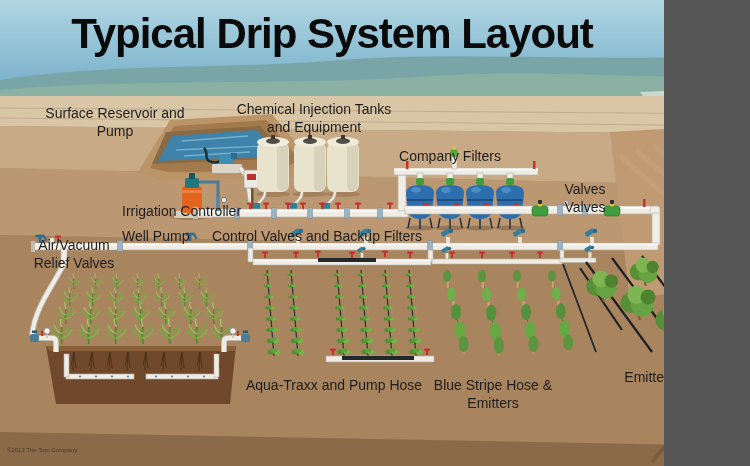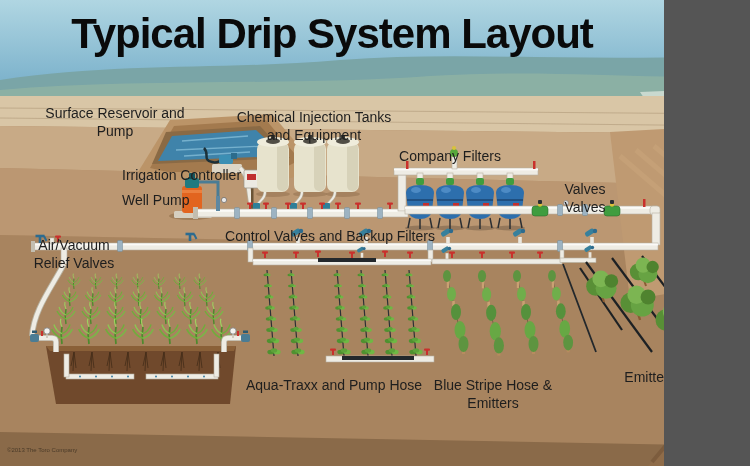--- a/index.html
+++ b/index.html
@@ -11,21 +11,21 @@
   .title {
     position:absolute; top:10px; left:0; right:0; text-align:center;
     font-size:42px; font-weight:bold; letter-spacing:-1px; color:#0a0a0a;
     font-family:"Liberation Sans", sans-serif;
   }
   .lbl {
     position:absolute; font-size:14px; line-height:1.3; color:#1e1e1e;
     text-align:center; white-space:pre-line; transform:translateX(-50%);
     font-family:"Liberation Sans", sans-serif;
   }
-  .lbl-left { transform:none; text-align:right; }
+  .lbl-left { transform:none; text-align:right;margin-top:36px; }
   .copyright {
     position:absolute; left:7px; top:447px; font-size:6px; color:#4a3a28;
     font-family:"Liberation Sans", sans-serif;
   }
   svg .pipe  { fill:#eeece4; stroke:#b5afa0; stroke-width:0.6; }
   svg .pipeln{ stroke:#eeece4; fill:none; }
   svg .pipesh{ stroke:#b7b1a0; fill:none; }
 </style>
 </head>
 <body>
@@ -486,27 +486,27 @@
     <use href="#tree" transform="translate(646,286) scale(0.95)"></use>
     <use href="#tree" transform="translate(682,302)"></use>
     <use href="#tree" transform="translate(716,318) scale(1.05)"></use>
   </g>
 </svg>
 
 <div class="title">Typical Drip System Layout</div>
 
 <div class="lbl" style="left:115px;top:104px">Surface Reservoir and
 Pump</div>
-<div class="lbl" style="left:314px;top:108px">Chemical Injection Tanks
+<div class="lbl" style="left:314px;top:100px">Chemical Injection Tanks
 and Equipment</div>
 <div class="lbl" style="left:450px;top:147px">Company Filters</div>
 <div class="lbl lbl-left" style="left:122px;top:166px">Irrigation Controller</div>
 <div class="lbl lbl-left" style="left:122px;top:191px">Well Pump</div>
 <div class="lbl" style="left:585px;top:180px">Valves Valves</div>
-<div class="lbl" style="left:330px;top:227px">Control Valves and Backup Filters</div>
+<div class="lbl" style="left:317px;top:227px">Control Valves and Backup Filters</div>
 <div class="lbl" style="left:74px;top:236px">Air/Vacuum
 Relief Valves</div>
 <div class="lbl" style="left:334px;top:376px">Aqua-Traxx and Pump Hose</div>
 <div class="lbl" style="left:493px;top:376px">Blue Stripe Hose &amp; Emitters</div>
 <div class="lbl" style="left:650px;top:368px">Emitters</div>
 <div class="copyright">©2013 The Toro Company</div>
 
 </div>
 
 </body></html>

